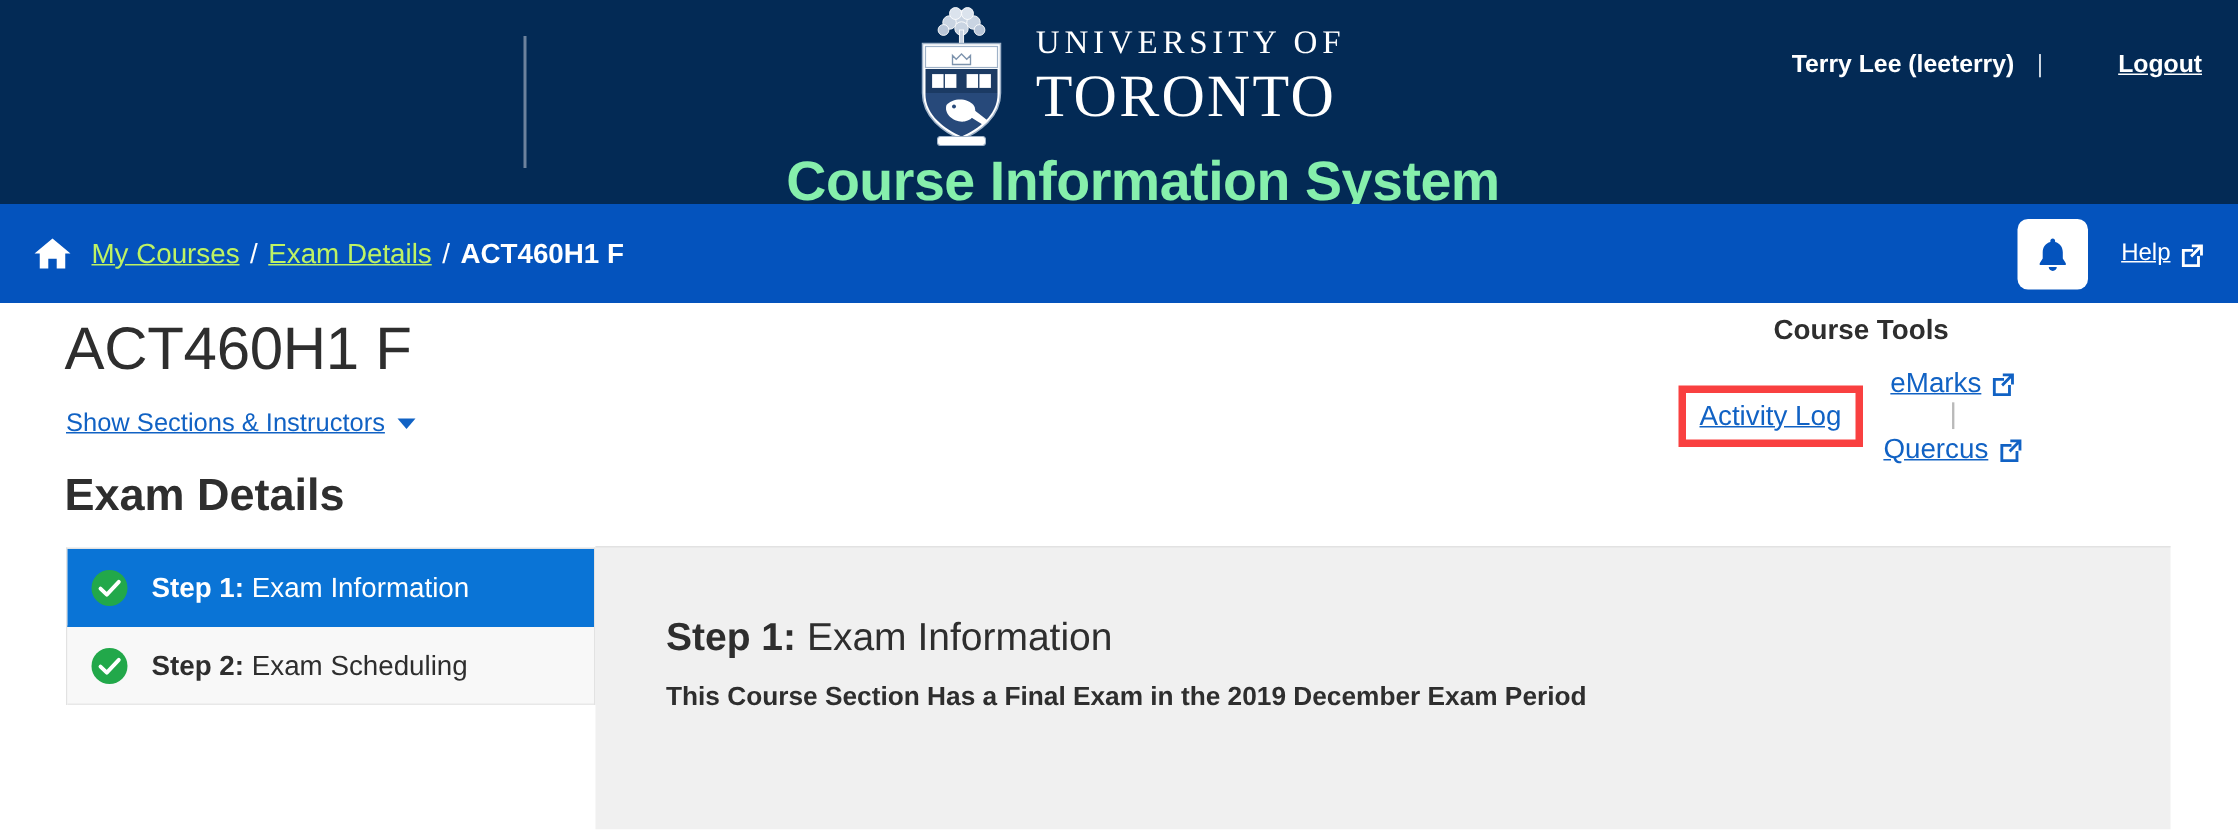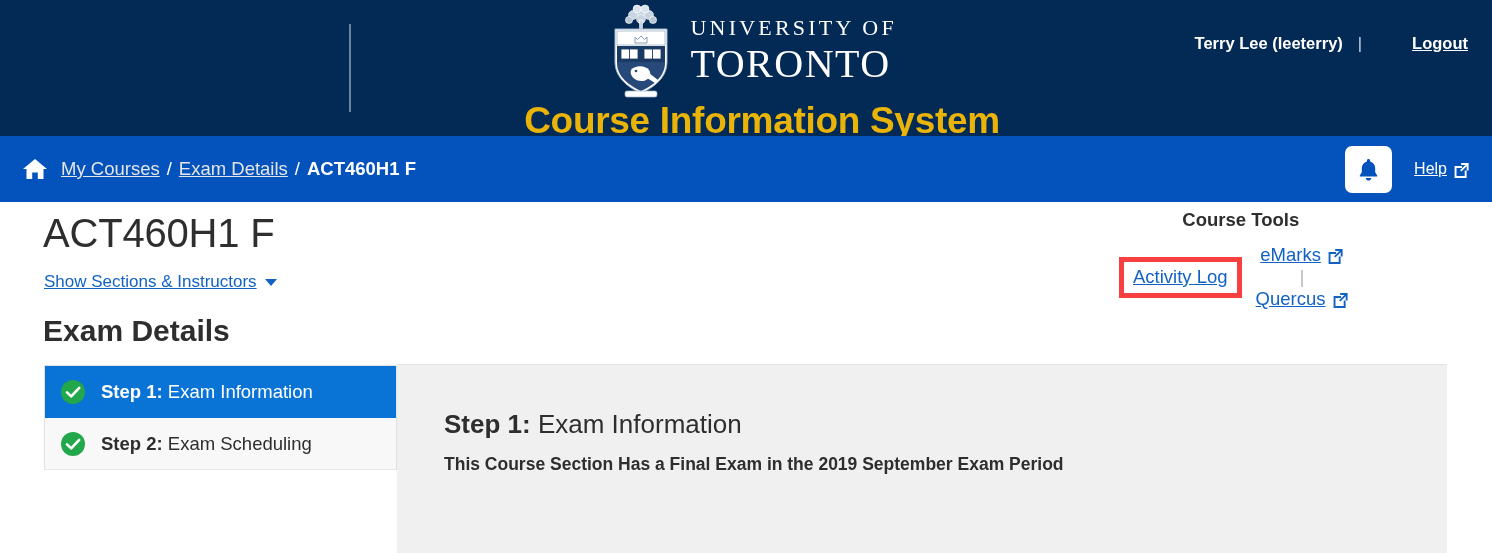--- a/index.html
+++ b/index.html
@@ -47,21 +47,21 @@
     display: block;
   }
   .header-divider {
     position: absolute;
     left: 349px; top: 24px;
     width: 2px; height: 88px;
     background: #6d829d;
   }
   .app-title {
     margin-left: 32px;
-    color: #eab308;
+    color: #86efac;
     font-size: 37px;
     font-weight: bold;
     letter-spacing: -0.3px;
   }
   .user-area {
     position: absolute;
     right: 24px; top: 34px;
     display: flex;
     align-items: center;
     color: #ffffff;
@@ -93,21 +93,21 @@
   }
   .crumb-left {
     display: flex;
     align-items: center;
     padding-left: 22px;
     font-size: 18.5px;
     color: #ffffff;
   }
   .home-icon { width: 26px; height: 24px; margin-right: 13px; display: block; }
   .crumb-link {
-    color: #e5e5e5;
+    color: #bef264;
     text-decoration: underline;
     cursor: pointer;
     white-space: nowrap;
   }
   .crumb-slash { margin: 0 7px; color: #ffffff; }
   .crumb-current { font-weight: bold; color: #ffffff; white-space: nowrap; }
   .crumb-right {
     position: absolute;
     right: 22px;
     display: flex;
@@ -418,15 +418,15 @@
         <span>Exam Scheduling</span>
       </span>
     </div>
   </div>
 
   <div class="panel">
     <h3 class="panel-title">
       <b>Step 1:</b>
       <span>Exam Information</span>
     </h3>
-    <p class="panel-sub">This Course Section Has a Final Exam in the 2019 September Exam Period</p>
+    <p class="panel-sub">This Course Section Has a Final Exam in the 2019 December Exam Period</p>
   </div>
 </div>
 
 </body></html>

